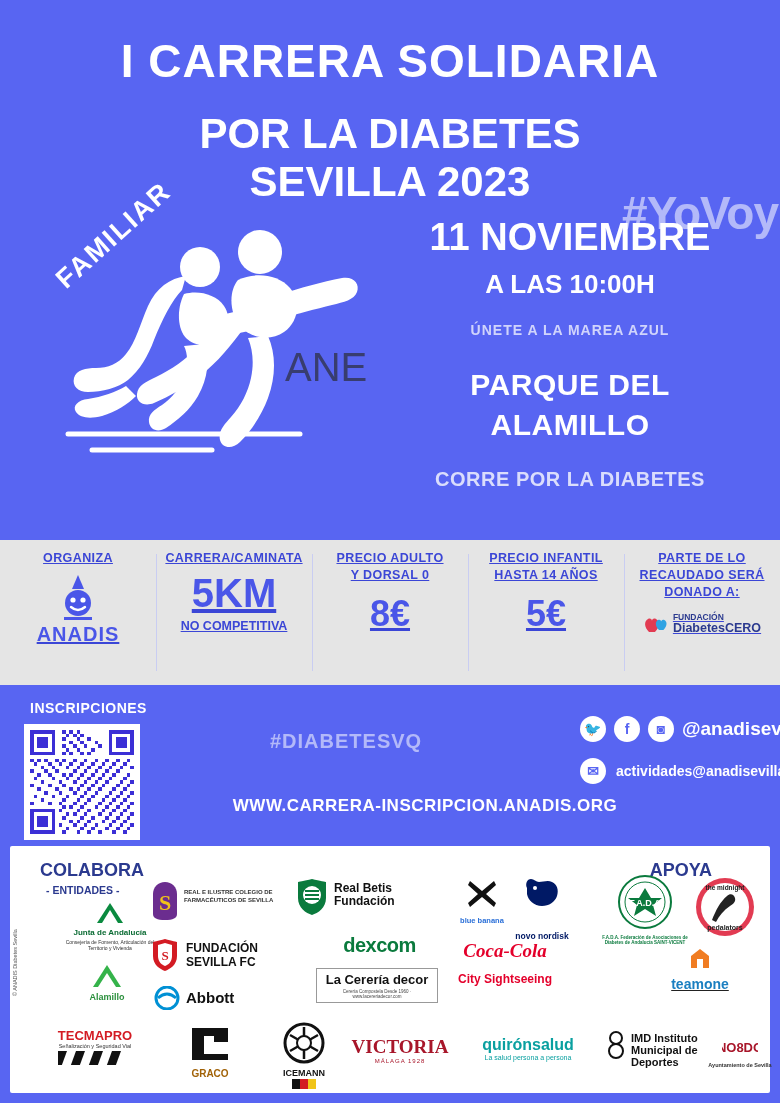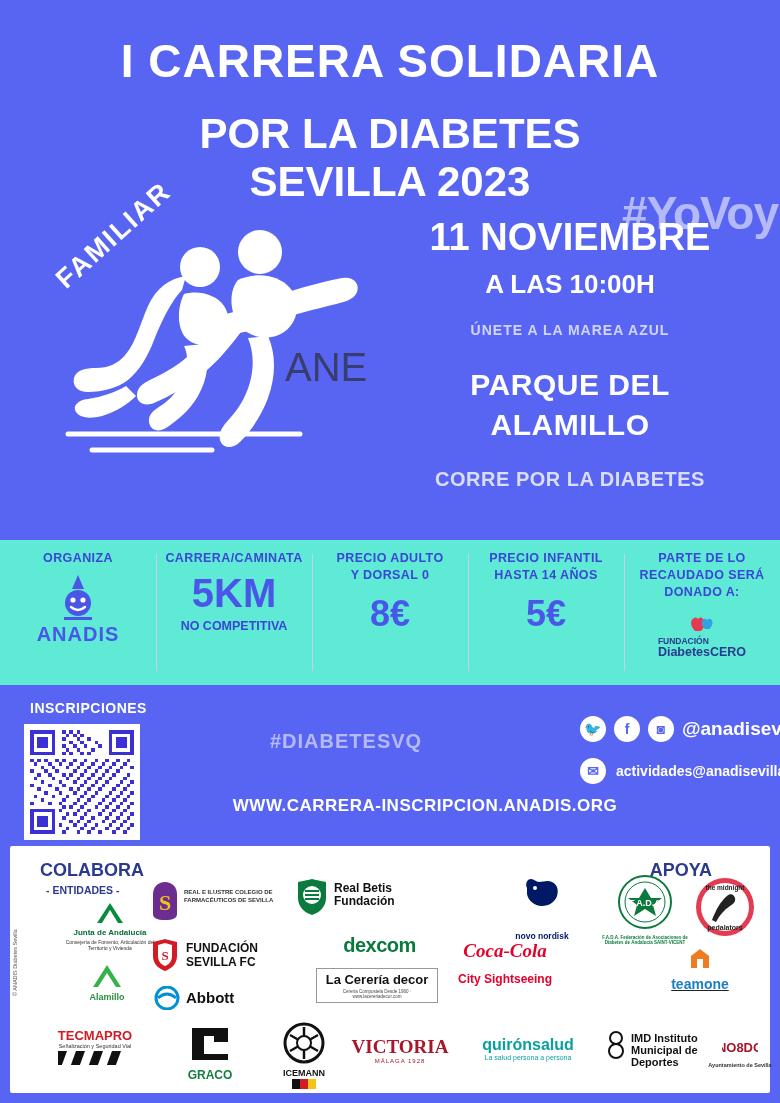--- a/index.html
+++ b/index.html
@@ -59,35 +59,35 @@
     font-size: 14px; font-weight:bold; letter-spacing:1px;
     color: rgba(255,255,255,0.72); margin-top: 22px;
   }
   .place-1 { font-size: 30px; font-weight:bold; margin-top: 30px; letter-spacing:0.5px; }
   .place-2 { font-size: 30px; font-weight:bold; margin-top: 6px; letter-spacing:0.5px; }
   .corre { font-size: 20px; font-weight:bold; color: rgba(255,255,255,0.78); margin-top: 26px; letter-spacing:0.5px; }
 
   
   .infobar {
     position:absolute; left:0; top: 540px; width: 780px; height: 145px;
-    background:#5eead4; color:#3b46d6; display:flex;
+    background:#e5e5e5; color:#3b46d6; display:flex;text-decoration:underline;
   }
   .cell { flex:1; padding: 10px 6px; text-align:center; position:relative; }
   .cell + .cell::before {
     content:""; position:absolute; left:0; top: 14px; bottom: 14px; width:1px; background:#c9cdf2;
   }
   .cell .lbl { font-size: 12.5px; font-weight:bold; color:#3b46d6; letter-spacing:0.4px; line-height:1.35; }
   .cell .big { font-size: 40px; font-weight:bold; color:#4a56e8; margin-top: 6px; line-height:1; }
   .cell .big-sm { font-size: 36px; font-weight:bold; color:#4a56e8; margin-top: 12px; line-height:1; }
   .cell .sub { font-size: 12.5px; font-weight:bold; color:#3b46d6; margin-top: 6px; }
 
   .anadis-logo { margin-top: 6px; display:flex; flex-direction:column; align-items:center; }
   .anadis-word { font-size: 20px; font-weight:bold; color:#4a56e8; letter-spacing:1px; }
 
-  .dcero { margin-top: 12px; display:flex; align-items:center; justify-content:center; gap:4px;flex-direction:column; }
+  .dcero { margin-top: 12px; display:flex; align-items:center; justify-content:center; gap:4px; }
   .dcero-txt { text-align:left; line-height:1.05; }
   .dcero-t1 { font-size: 8.5px; color:#2b3a8f; font-weight:bold; }
   .dcero-t2 { font-size: 12.5px; color:#2b3a8f; font-weight:bold; }
 
   
   .contact { position:absolute; left:0; top: 690px; width:780px; height: 155px; }
   .insc-lbl { position:absolute; left: 30px; top: 10px; font-size: 14px; font-weight:bold; letter-spacing:0.5px; }
   .qr { position:absolute; left: 24px; top: 34px; width: 116px; height: 116px; background:#fff; padding:6px; }
   .hashtag {
     position:absolute; left: 270px; top: 40px;
@@ -516,20 +516,26 @@
 
     <div class="logo" style="left:312px; top:88px; width:115px;text-align:center;">
       <div style="font-size:20px; font-weight:bold; color:#0a7a3d; letter-spacing:-0.5px;">dexcom</div>
     </div>
 
     <div class="logo" style="left:306px; top:122px; width:122px; border:1px solid #999; padding:3px;">
       <div style="font-size:13px; font-weight:bold; color:#111;">La Cerería decor</div>
       <div style="font-size:4.5px; color:#444; margin-top:2px;">Cerería Compostela Desde 1960 · www.lacereriadecor.com</div>
     </div>
 
+    <div class="logo" style="left:432px; top:32px; width:80px;">
+      <svg width="34" height="32" viewBox="0 0 34 32">
+        <path d="M5 3 L17 13 L29 3 L31 7 L21 16 L31 25 L29 29 L17 19 L5 29 L3 25 L13 16 L3 7 Z" fill="#111"></path>
+      </svg>
+      <div style="font-size:7.5px; color:#2a6fd8; font-weight:bold; margin-top:2px;">blue banana</div>
+    </div>
 
     <div class="logo" style="left:440px; top:94px; width:110px;">
       <div style="font-size:19px; font-weight:bold; color:#e4002b; font-family:'Liberation Serif', serif; font-style:italic;">Coca-Cola</div>
     </div>
 
     <div class="logo" style="left:430px; top:126px; width:130px;">
       <div style="font-size:12px; font-weight:bold; color:#e4002b;">City Sightseeing</div>
     </div>
 
     <div class="logo" style="left:486px; top:28px; width:92px;">
@@ -579,21 +585,21 @@
           <rect x="36" y="0" width="9" height="14" transform="skewX(-20)"></rect>
           <rect x="54" y="0" width="9" height="14" transform="skewX(-20)"></rect>
         </g>
       </svg>
     </div>
 
     <div class="logo" style="left:160px; top:178px; width:80px;">
       <svg width="44" height="40" viewBox="0 0 44 40">
         <path d="M4 4 L40 4 L40 18 L26 18 L26 12 L16 12 L16 30 L40 30 L40 36 L4 36 Z" fill="#111"></path>
       </svg>
-      <div style="font-size:12px; font-weight:bold; color:#15803d;">GRACO</div>
+      <div style="font-size:10px; font-weight:bold; color:#a16207;">GRACO</div>
     </div>
 
     <div class="logo" style="left:248px; top:176px; width:92px;">
       <svg width="44" height="42" viewBox="0 0 44 42">
         <circle cx="22" cy="21" r="19" fill="none" stroke="#111" stroke-width="3"></circle>
         <path d="M22 5 L22 37 M8 13 L36 29 M8 29 L36 13" stroke="#111" stroke-width="2.5"></path>
         <circle cx="22" cy="21" r="7" fill="#fff" stroke="#111" stroke-width="2"></circle>
       </svg>
       <div style="font-size:9px; font-weight:bold; color:#111;">ICEMANN</div>
       <div style="display:flex;justify-content:center;margin-top:1px;">

